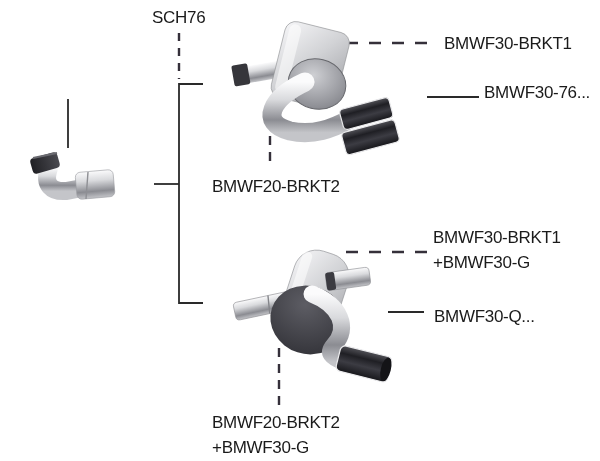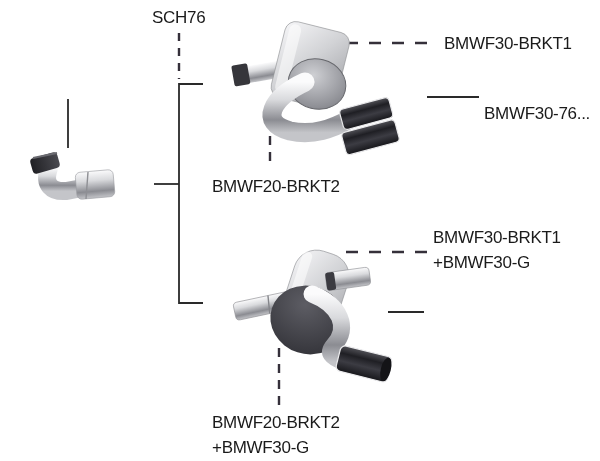--- a/index.html
+++ b/index.html
@@ -122,28 +122,29 @@
         <ellipse cx="386" cy="364" rx="5" ry="12" fill="#141417"></ellipse>
       </g>
     </g>
   </svg>
 
   <div class="lbl" style="left:152px;top:8px">SCH76</div>
 
 
   <div class="lbl" style="left:444px;top:34px">BMWF30-BRKT1</div>
 
-  <div class="lbl" style="left:484px;top:104px">BMWF30-76...</div>
+  <div class="lbl" style="left:484px;top:83px">BMWF30-76...</div>
 
   <div class="lbl" style="left:212px;top:177px">BMWF20-BRKT2</div>
 
   <div class="lbl" style="left:433px;top:225px">
     <div class="ln">BMWF30-BRKT1</div>
     <div class="ln">+BMWF30-G</div>
   </div>
 
+  <div class="lbl" style="left:434px;top:307px">BMWF30-Q...</div>
 
   <div class="lbl" style="left:212px;top:410px">
     <div class="ln">BMWF20-BRKT2</div>
     <div class="ln">+BMWF30-G</div>
   </div>
 
 </div>
 
 </body></html>

